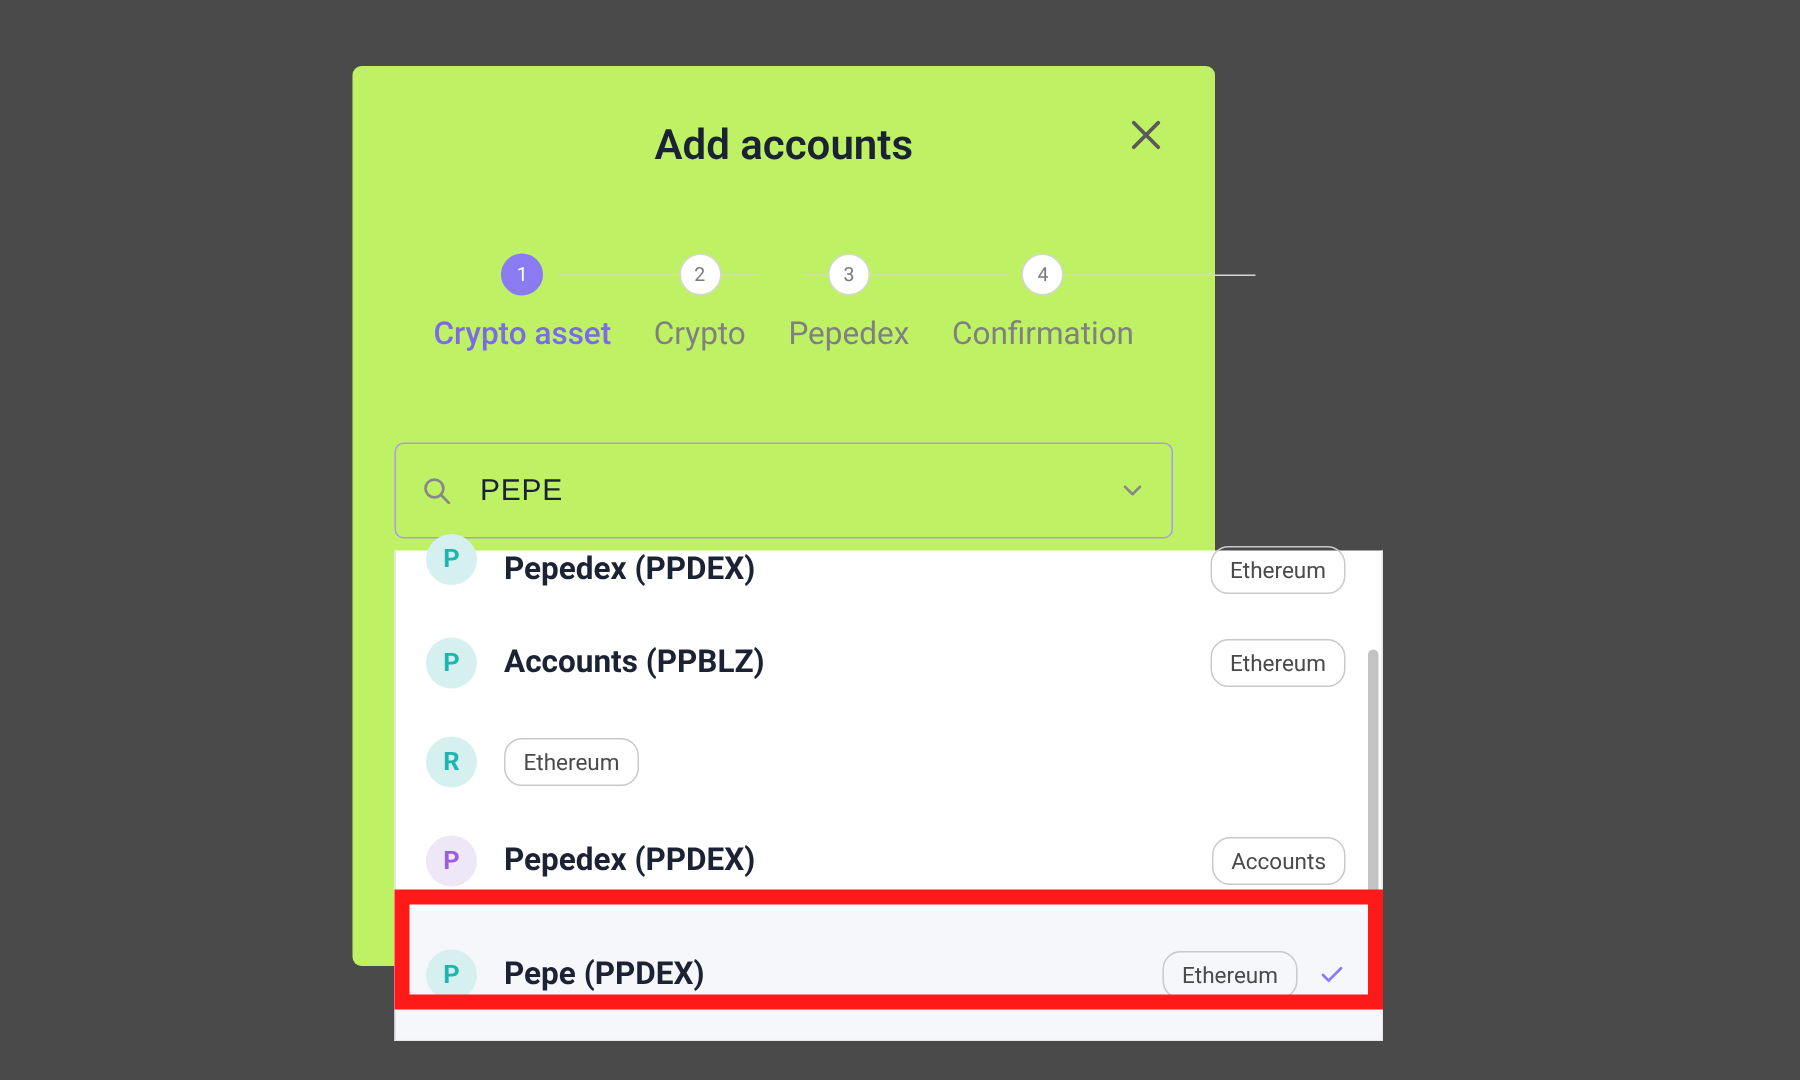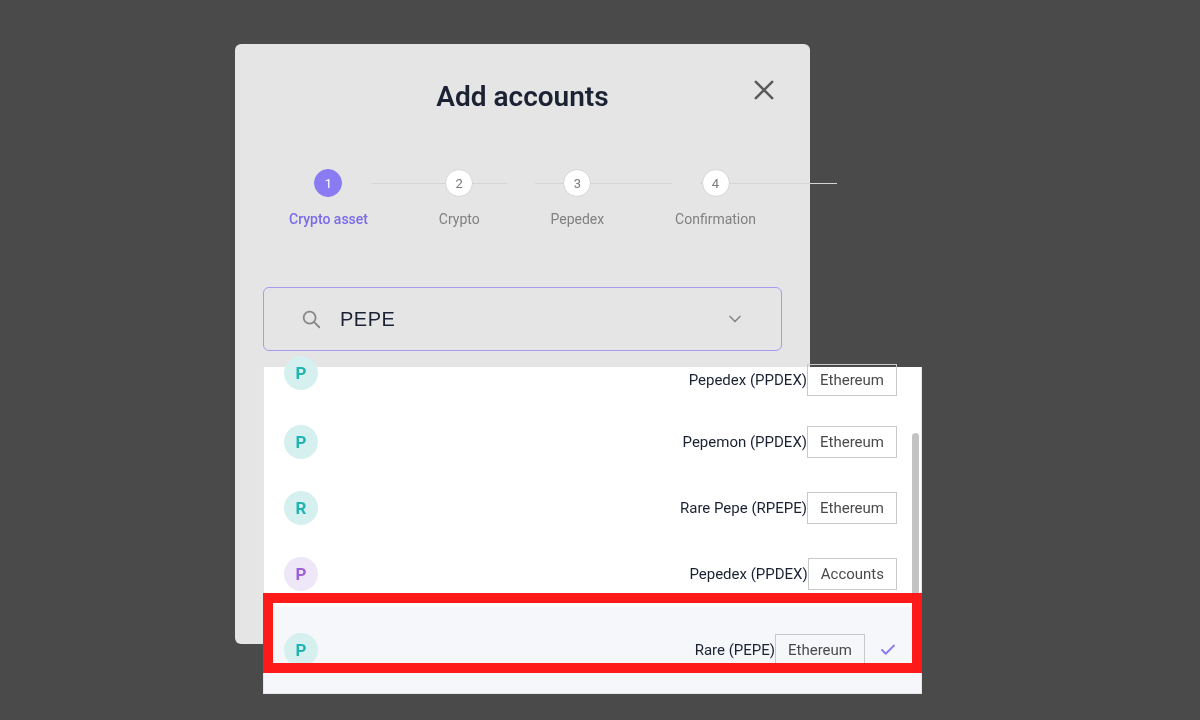--- a/index.html
+++ b/index.html
@@ -10,21 +10,21 @@
     height: 720px;
     overflow: hidden;
     position: relative;
   }
   .modal {
     position: absolute;
     left: 235px;
     top: 44px;
     width: 575px;
     height: 600px;
-    background: #e5e5e5;
+    background: #bef264;
     border-radius: 6px;
   }
   .modal-header {
     position: relative;
     text-align: center;
     padding-top: 36px;
   }
   .modal-title {
     font-size: 28px;
     font-weight: 600;
@@ -66,21 +66,21 @@
     align-items: center;
     justify-content: center;
     margin-bottom: 14px;
   }
   .step.active .step-circle {
     background: #8b7bf3;
     border-color: #8b7bf3;
     color: #fff;
   }
   .step-label {
-    font-size: 14px;
+    font-size: 21px;
     color: #808080;
   }
   .step.active .step-label { color: #7b6be8; font-weight: 500; }
   .step-line {
     position: absolute;
     top: 14px;
     height: 1px;
     background: #d5d5d5;
     z-index: 1;
   }
@@ -88,21 +88,21 @@
   .line2 { left: 246px; width: 137px; }
   .line3 { left: 411px; width: 137px; }
 
   .search-wrap {
     margin: 60px 28px 0 28px;
     border: 1.5px solid #a79af0;
     border-radius: 6px;
     height: 64px;
     display: flex;
     align-items: center;
-    padding: 0 36px;
+    padding: 0 16px;
     position: relative;
   }
   .search-icon { color: #888; margin-right: 18px; }
   .search-icon svg { width: 22px; height: 22px; display:block; }
   .search-input {
     flex: 1;
     border: none;
     outline: none;
     font-size: 20px;
     color: #1b2233;
@@ -137,29 +137,28 @@
     align-items: center;
     justify-content: center;
     font-size: 17px;
     font-weight: 700;
     margin-right: 18px;
     flex-shrink: 0;
   }
   .teal { background: #d6f0ef; color: #1fb5ae; }
   .purple { background: #ede7f8; color: #9b5fd9; }
   .opt-label {
-    font-size: 15px;
-    font-weight: 400;
+    font-size: 21px;
+    font-weight: 700;
     color: #1b2233;
     flex: 1;
-    text-align: right;
   }
   .chain-tag {
     border: 1px solid #c9c9c9;
-    border-radius: 0;
+    border-radius: 12px;
     padding: 6px 12px;
     font-size: 15px;
     color: #4a4a4a;
   }
   .check {
     margin-left: 14px;
     color: #8b7bf3;
   }
   .check svg { width: 18px; height: 18px; display:block; }
 
@@ -242,36 +241,35 @@
 </div>
 
 <div class="dropdown">
   <div class="option cut">
     <div class="opt-icon teal">P</div>
     <div class="opt-label">Pepedex (PPDEX)</div>
     <div class="chain-tag">Ethereum</div>
   </div>
   <div class="option">
     <div class="opt-icon teal">P</div>
-    <div class="opt-label">Pepemon (PPDEX)</div>
+    <div class="opt-label">Accounts (PPBLZ)</div>
     <div class="chain-tag">Ethereum</div>
   </div>
   <div class="option">
     <div class="opt-icon teal">R</div>
-    <div class="opt-label">Rare Pepe (RPEPE)</div>
     <div class="chain-tag">Ethereum</div>
   </div>
   <div class="option">
     <div class="opt-icon purple">P</div>
     <div class="opt-label">Pepedex (PPDEX)</div>
     <div class="chain-tag">Accounts</div>
   </div>
   <div class="option highlighted">
     <div class="opt-icon teal">P</div>
-    <div class="opt-label">Rare (PEPE)</div>
+    <div class="opt-label">Pepe (PPDEX)</div>
     <div class="chain-tag">Ethereum</div>
     <span class="check">
       <svg viewBox="0 0 24 24">
           <path d="M4 12 L9 17 L20 6" stroke="currentColor" stroke-width="2.5" fill="none" stroke-linecap="round" stroke-linejoin="round"></path>
         </svg>
     </span>
   </div>
   <div class="scrollbar"></div>
 </div>
 

